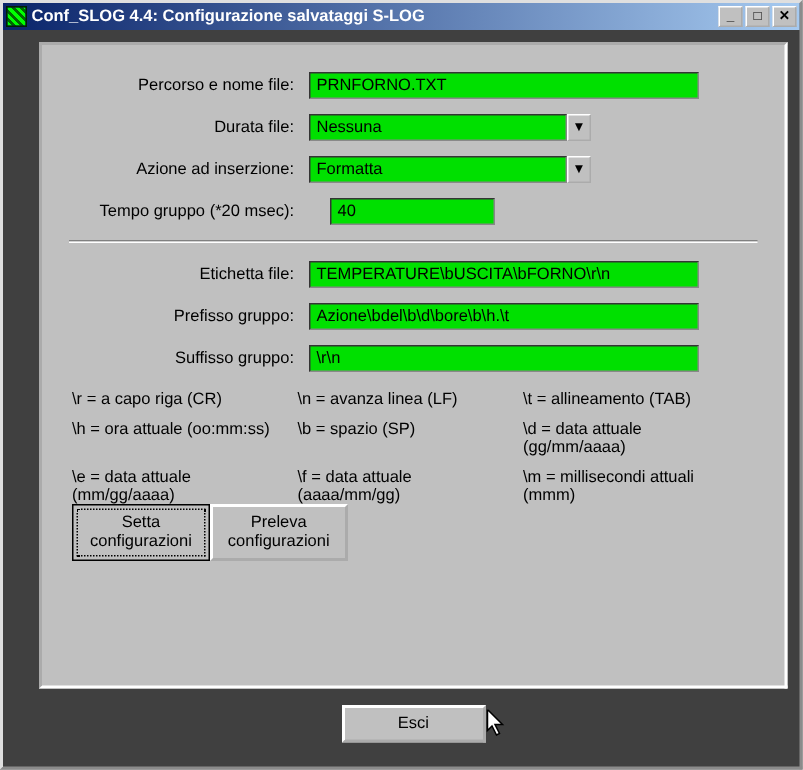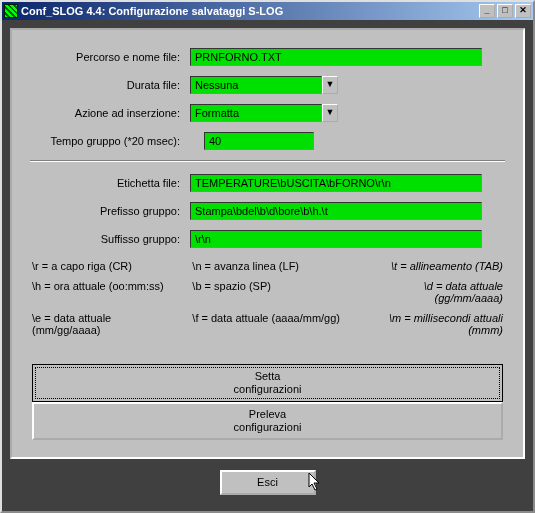--- a/index.html
+++ b/index.html
@@ -45,21 +45,21 @@
     border: 1px outset #fff;
     font-size: 9px;
     line-height: 10px;
     text-align: center;
     font-family: Arial, sans-serif;
     color: #000;
     cursor: pointer;
   }
   .client {
     flex: 1;
-    padding: 8px 8px 6px 8px;
+    padding: 8px 8px 6px 24px;
     display: flex;
     flex-direction: column;
     border-radius: 32px;
   }
   .panel {
     flex: 1;
     border: 2px inset #fff;
     background: #c0c0c0;
     padding: 18px 18px 10px 18px;
     position: relative;
@@ -77,22 +77,22 @@
   .lime-field {
     background: #00e000;
     color: #000;
     border: 1px inset #888;
     font-size: 11px;
     padding: 2px 4px;
     height: 18px;
     display: flex;
     align-items: center;
   }
-  .w-wide { width: 292px; text-align: center; }
-  .w-combo { width: 148px; }
+  .w-wide { width: 260px; text-align: center; }
+  .w-combo { width: 188px; }
   .w-num { width: 110px; margin-left: 14px; }
   .combo {
     display: flex;
   }
   .combo .lime-field { flex: 1; }
   .combo .arrow {
     width: 16px; height: 18px;
     background: #c0c0c0;
     border: 1px outset #fff;
     text-align: center;
@@ -105,29 +105,27 @@
     border-top: 1px solid #808080;
     border-bottom: 1px solid #fff;
     margin: 6px 0 12px 0;
   }
   .legend {
     display: grid;
     grid-template-columns: 1fr 1fr 1fr;
     column-gap: 10px;
     row-gap: 8px;
     font-size: 11px;
-    margin: 12px 2px 0 2px;
+    margin: 12px 16px 0 2px;
   }
   .legend div:nth-child(3n+2) { }
-  .legend div:nth-child(3n) { text-align: right; font-style: italic; }
+  .legend div:nth-child(3n) { text-align: left; }
   .btn-row {
     display: flex;
-    margin-top: 28px;
     padding: 0 2px;
-    flex-direction: column;
   }
   .btn {
     background: #c0c0c0;
     border: 2px outset #fff;
     padding: 4px 10px;
     font-size: 11px;
     text-align: center;
     cursor: pointer;
     min-width: 90px;
     line-height: 13px;
@@ -203,21 +201,21 @@
       <div class="form-row">
         <label>Etichetta file:</label>
         <div class="lime-field w-wide">
             <span>TEMPERATURE\bUSCITA\bFORNO\r\n</span>
           </div>
       </div>
 
       <div class="form-row">
         <label>Prefisso gruppo:</label>
         <div class="lime-field w-wide">
-            <span>Stampa\bdel\b\d\bore\b\h.\t</span>
+            <span>Azione\bdel\b\d\bore\b\h.\t</span>
           </div>
       </div>
 
       <div class="form-row">
         <label>Suffisso gruppo:</label>
         <div class="lime-field w-wide">
             <span>\r\n</span>
           </div>
       </div>
 

